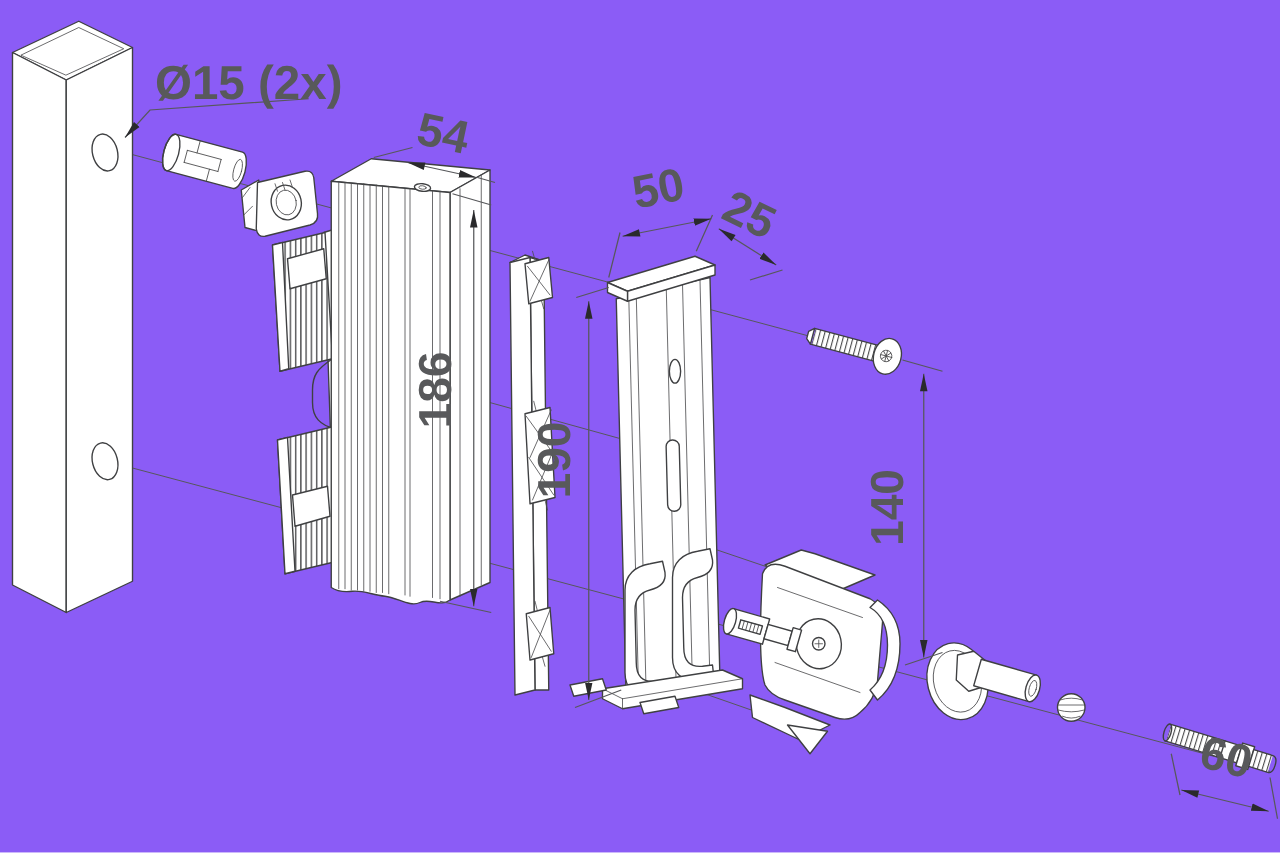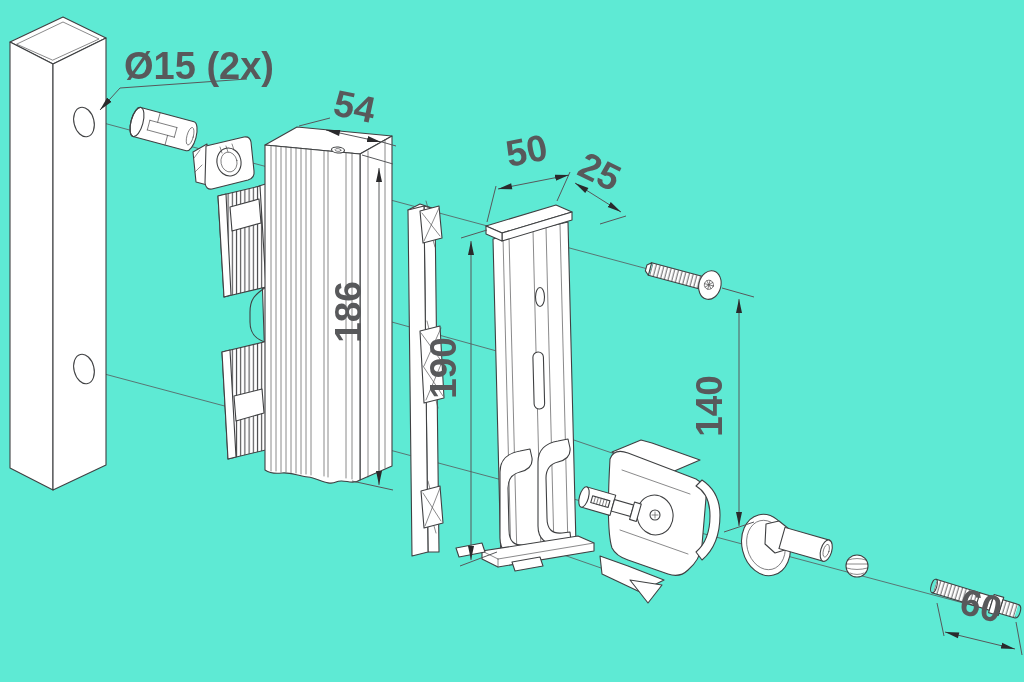--- a/index.html
+++ b/index.html
@@ -1,16 +1,16 @@
 <!DOCTYPE html>
 <html><head>
 <meta charset="utf-8">
 <style>
   html,body{margin:0;padding:0;background:#fff;}
-  #stage{position:relative;width:1024px;height:682px;background:#5eead4;overflow:hidden;text-align:right;}
+  #stage{position:relative;width:1024px;height:682px;background:#8b5cf6;overflow:hidden;text-align:right;}
   svg{display:block;}
   .p  {fill:#ffffff;stroke:#3f4042;stroke-width:1.1;stroke-linejoin:round;stroke-linecap:round;}
   .s  {fill:none;stroke:#3f4042;stroke-width:1.1;stroke-linejoin:round;stroke-linecap:round;}
   .t  {fill:none;stroke:#4a4a4c;stroke-width:0.65;stroke-linecap:round;}
   .rib{fill:url(#ribs);stroke:#3f4042;stroke-width:1.1;stroke-linejoin:round;}
   .thr{fill:url(#thr);stroke:none;}
   .ax {fill:none;stroke:#57585b;stroke-width:0.8;}
   .dl {fill:none;stroke:#57585b;stroke-width:1;}
   .dt {font:700 37px "Liberation Sans", sans-serif;fill:#58595b;text-anchor:middle;}
   .dt0{font:700 38px "Liberation Sans", sans-serif;fill:#58595b;text-anchor:start;}

